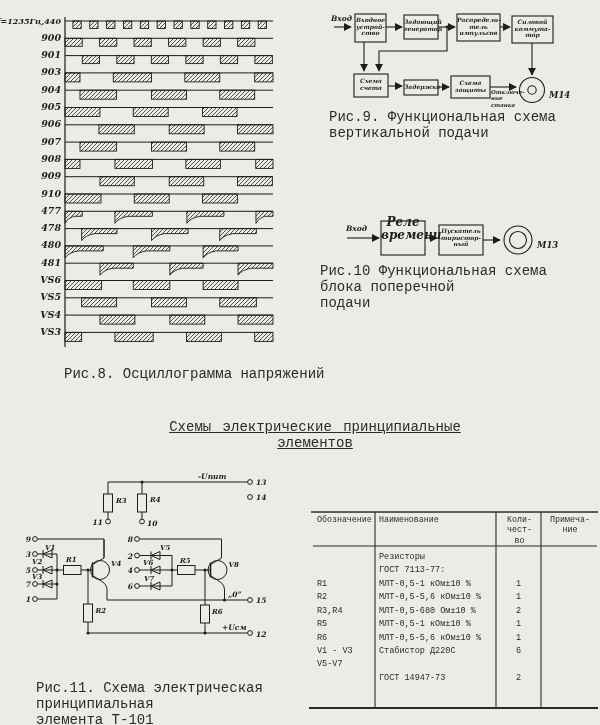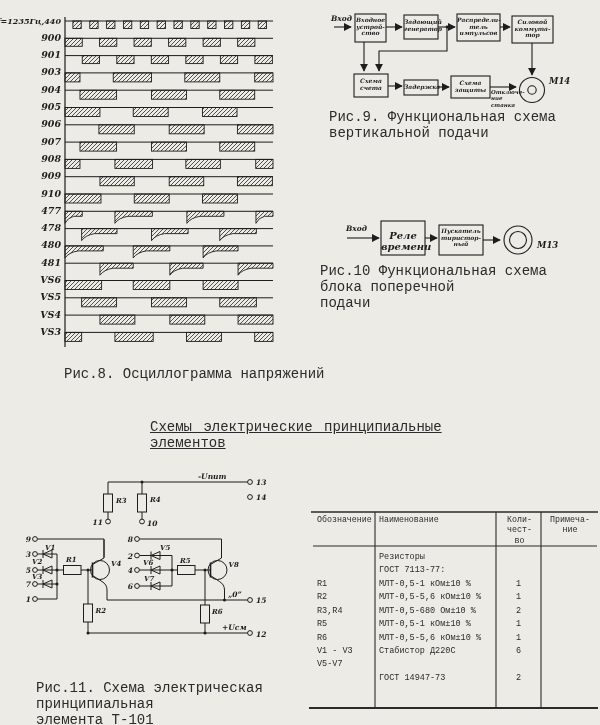--- a/index.html
+++ b/index.html
@@ -402,38 +402,38 @@
 импульсов</div>
   <div class="ov boxlab" style="left:512px;top:19px;width:41px;">Силовой
 коммута-
 тор</div>
   <div class="ov boxlab" style="left:354px;top:78px;width:34px;">Схема
 счета</div>
   <div class="ov boxlab" style="left:404px;top:84px;width:34px;">Задержка</div>
   <div class="ov boxlab" style="left:451px;top:80px;width:39px;">Схема
 защиты</div>
   <div class="ov inlab" style="left:331px;top:14px;">Вход</div>
-  <div class="ov motlab" style="left:549px;top:76px;">М14</div>
+  <div class="ov motlab" style="left:549px;top:90px;">М14</div>
   <div class="ov notelab" style="left:491px;top:89px;width:36px;">Отключе-
 ние станка</div>
   <div class="ov typ" style="left:329px;top:109px;width:268px;">Рис.9. Функциональная схема вертикальной подачи</div>
 
-  <div class="ov boxlab" style="left:381px;top:230px;width:44px;font-size:10px;">Реле
+  <div class="ov boxlab" style="left:381px;top:216px;width:44px;font-size:12px;">Реле
 времени</div>
   <div class="ov boxlab" style="left:439px;top:228px;width:44px;">Пускатель
 тиристор-
 ный</div>
   <div class="ov inlab" style="left:346px;top:224px;">Вход</div>
   <div class="ov motlab" style="left:537px;top:240px;font-style:italic;">М13</div>
   <div class="ov typ" style="left:320px;top:263px;width:270px;text-indent:0;">Рис.10 Функциональная схема блока поперечной
 подачи</div>
 
   <div class="ov typ typ-lg" style="left:64px;top:366px;">Рис.8. Осциллограмма напряжений</div>
 
-  <div class="ov typ typ-lg heading" style="left:150px;top:419px;width:330px;">Схемы электрические принципиальные элементов</div>
+  <div class="ov typ typ-lg heading" style="left:150px;top:419px;width:330px;text-align:center;">Схемы электрические принципиальные элементов</div>
 
   <div class="ov typ" style="left:36px;top:680px;width:280px;">Рис.11. Схема электрическая принципиальная
 элемента Т-101</div>
 
   <table class="parts">
     <colgroup id="tcols">
         <col style="width: 62px;">
         <col style="width: 121px;">
         <col style="width: 45px;">
         <col style="width: 56px;">

